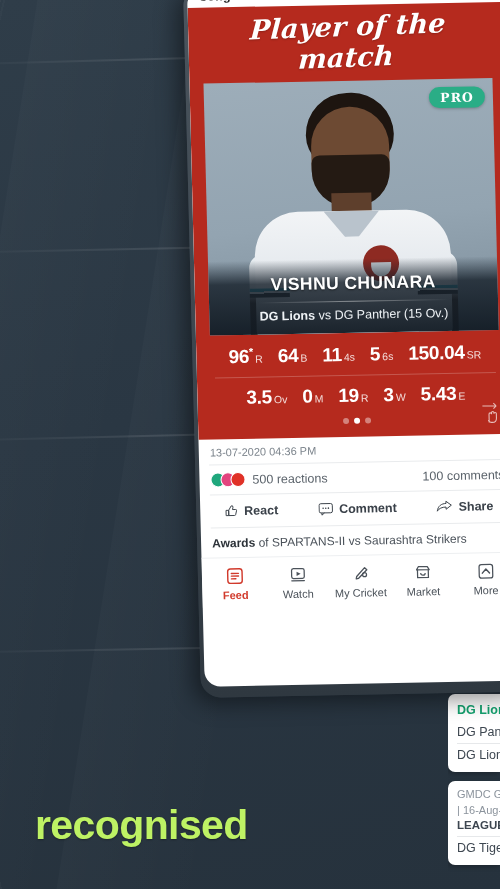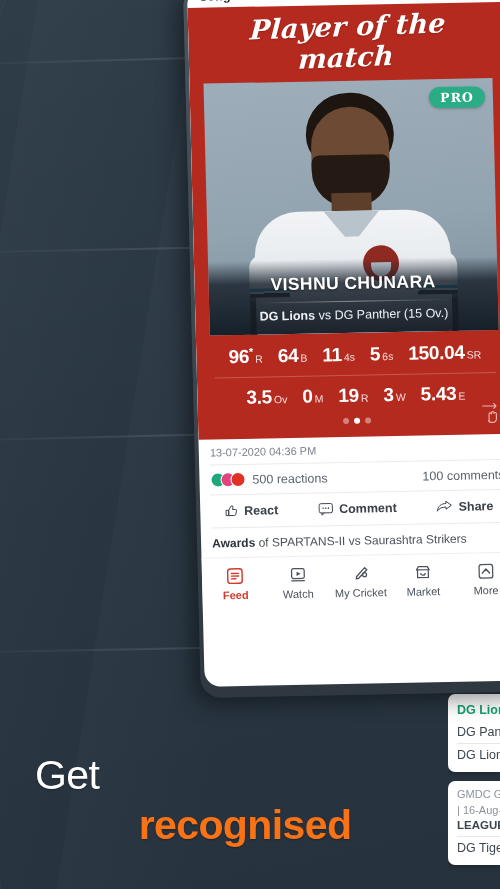--- a/index.html
+++ b/index.html
@@ -28,21 +28,21 @@
     background:linear-gradient(90deg, rgba(255,255,255,.018), rgba(255,255,255,0));
     transform:skewX(-9deg);
   }
 
   
   #tagline{
     position:absolute; left:35px; bottom:38px; width:420px;
     color:#ffffff; font-size:41px; line-height:1.235; letter-spacing:-.6px;
     text-shadow:0 1px 2px rgba(0,0,0,.30);
   }
-  #tagline .hl{ color:#f97316; font-weight:bold; display:block;text-align:center; }
+  #tagline .hl{ color:#bef264; font-weight:bold; display:block; }
   #tagline .ln{ display:block; font-weight:normal; }
 
   
   #side-panel{
     position:absolute; right:0; top:694px; width:52px; height:195px;
     overflow:hidden; font-size:12.5px; color:#3d4650;
   }
   #side-panel .scard{
     background:#fff; border-radius:7px 0 0 7px;
     padding:5px 0 6px 9px; margin-bottom:9px;
@@ -405,15 +405,14 @@
               <path d="M6 12 L10 7.5 L14 12" fill="none" stroke="#4b525a" stroke-width="1.6" stroke-linecap="round" stroke-linejoin="round"></path>
             </svg>
           </div>
           <span class="t">More</span>
         </div>
       </div>
   </div>
 </div>
 
 <div id="tagline">
-  <span class="ln">Get</span>
   <span class="hl">recognised</span>
 </div>
 
 </body></html>

